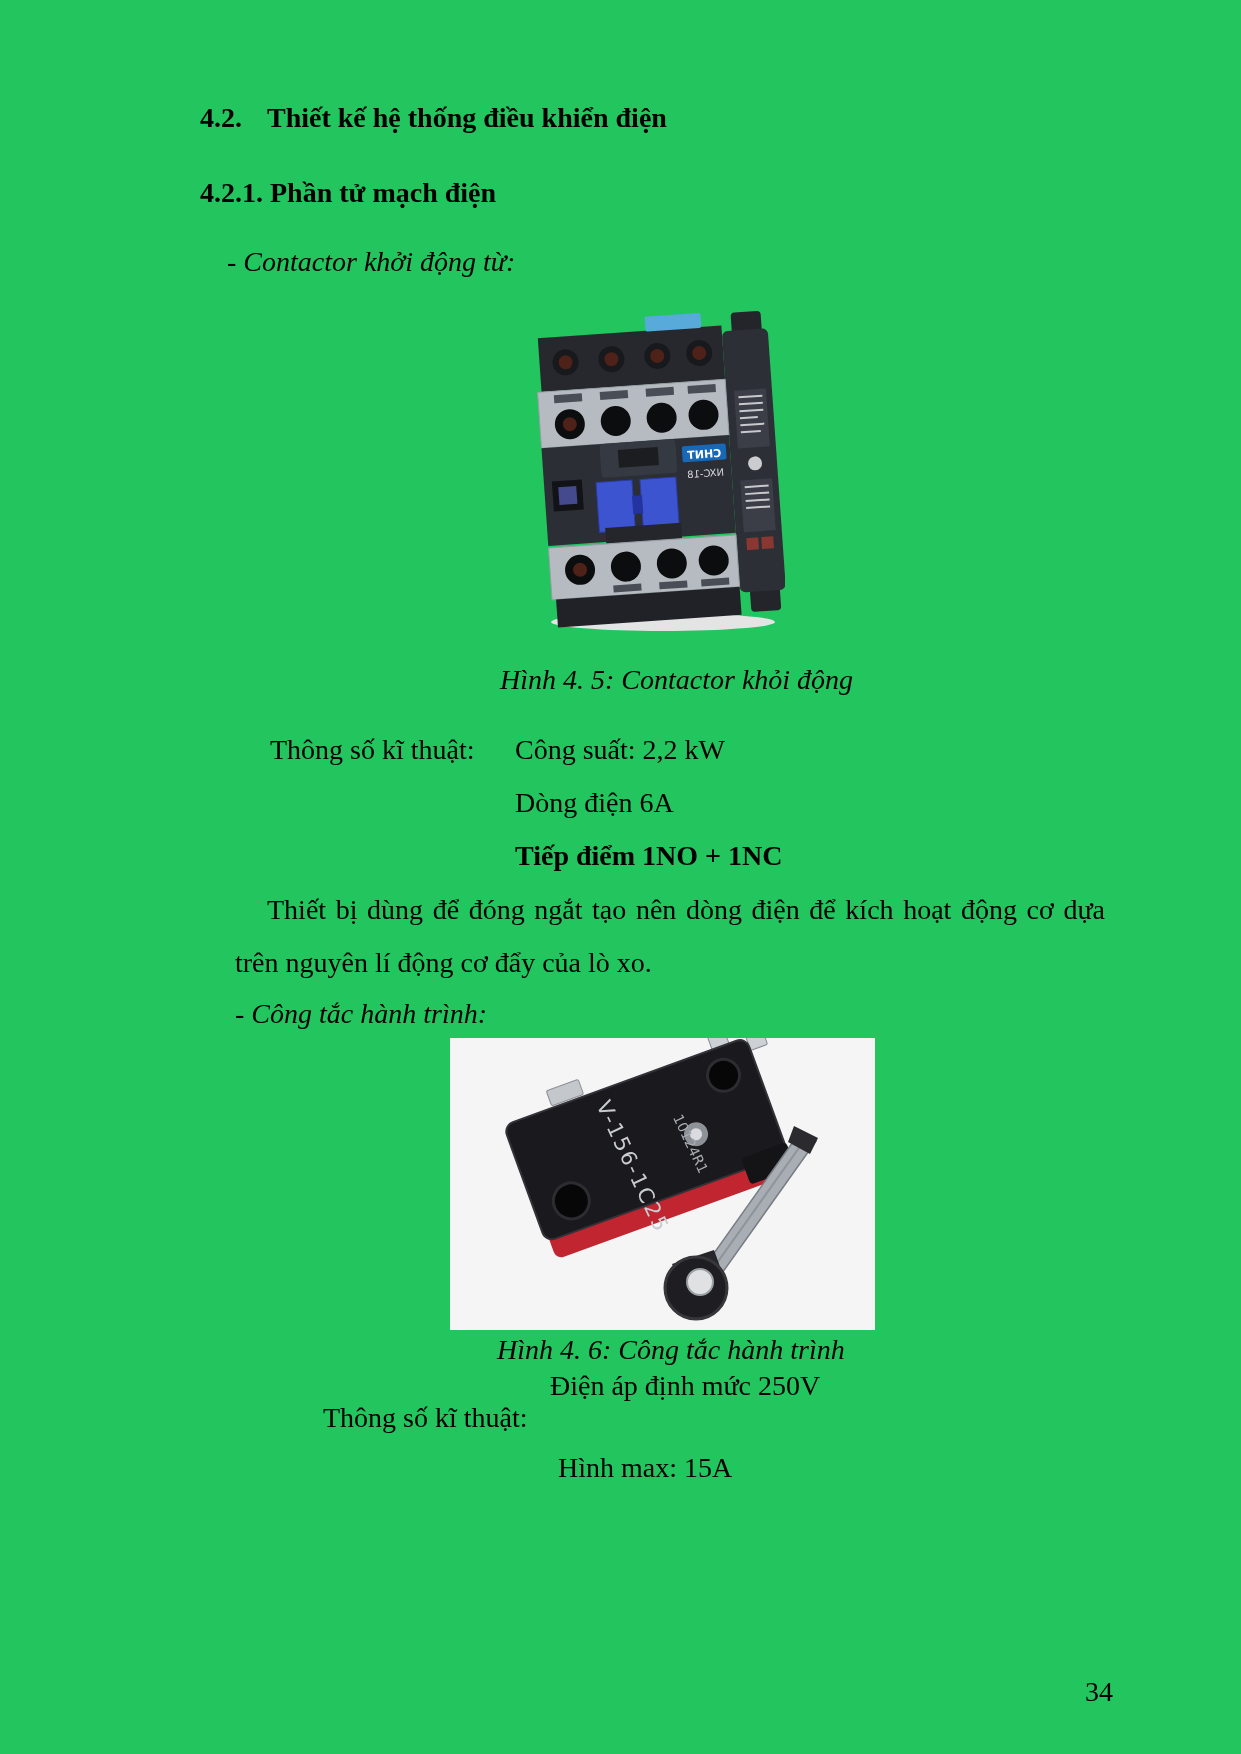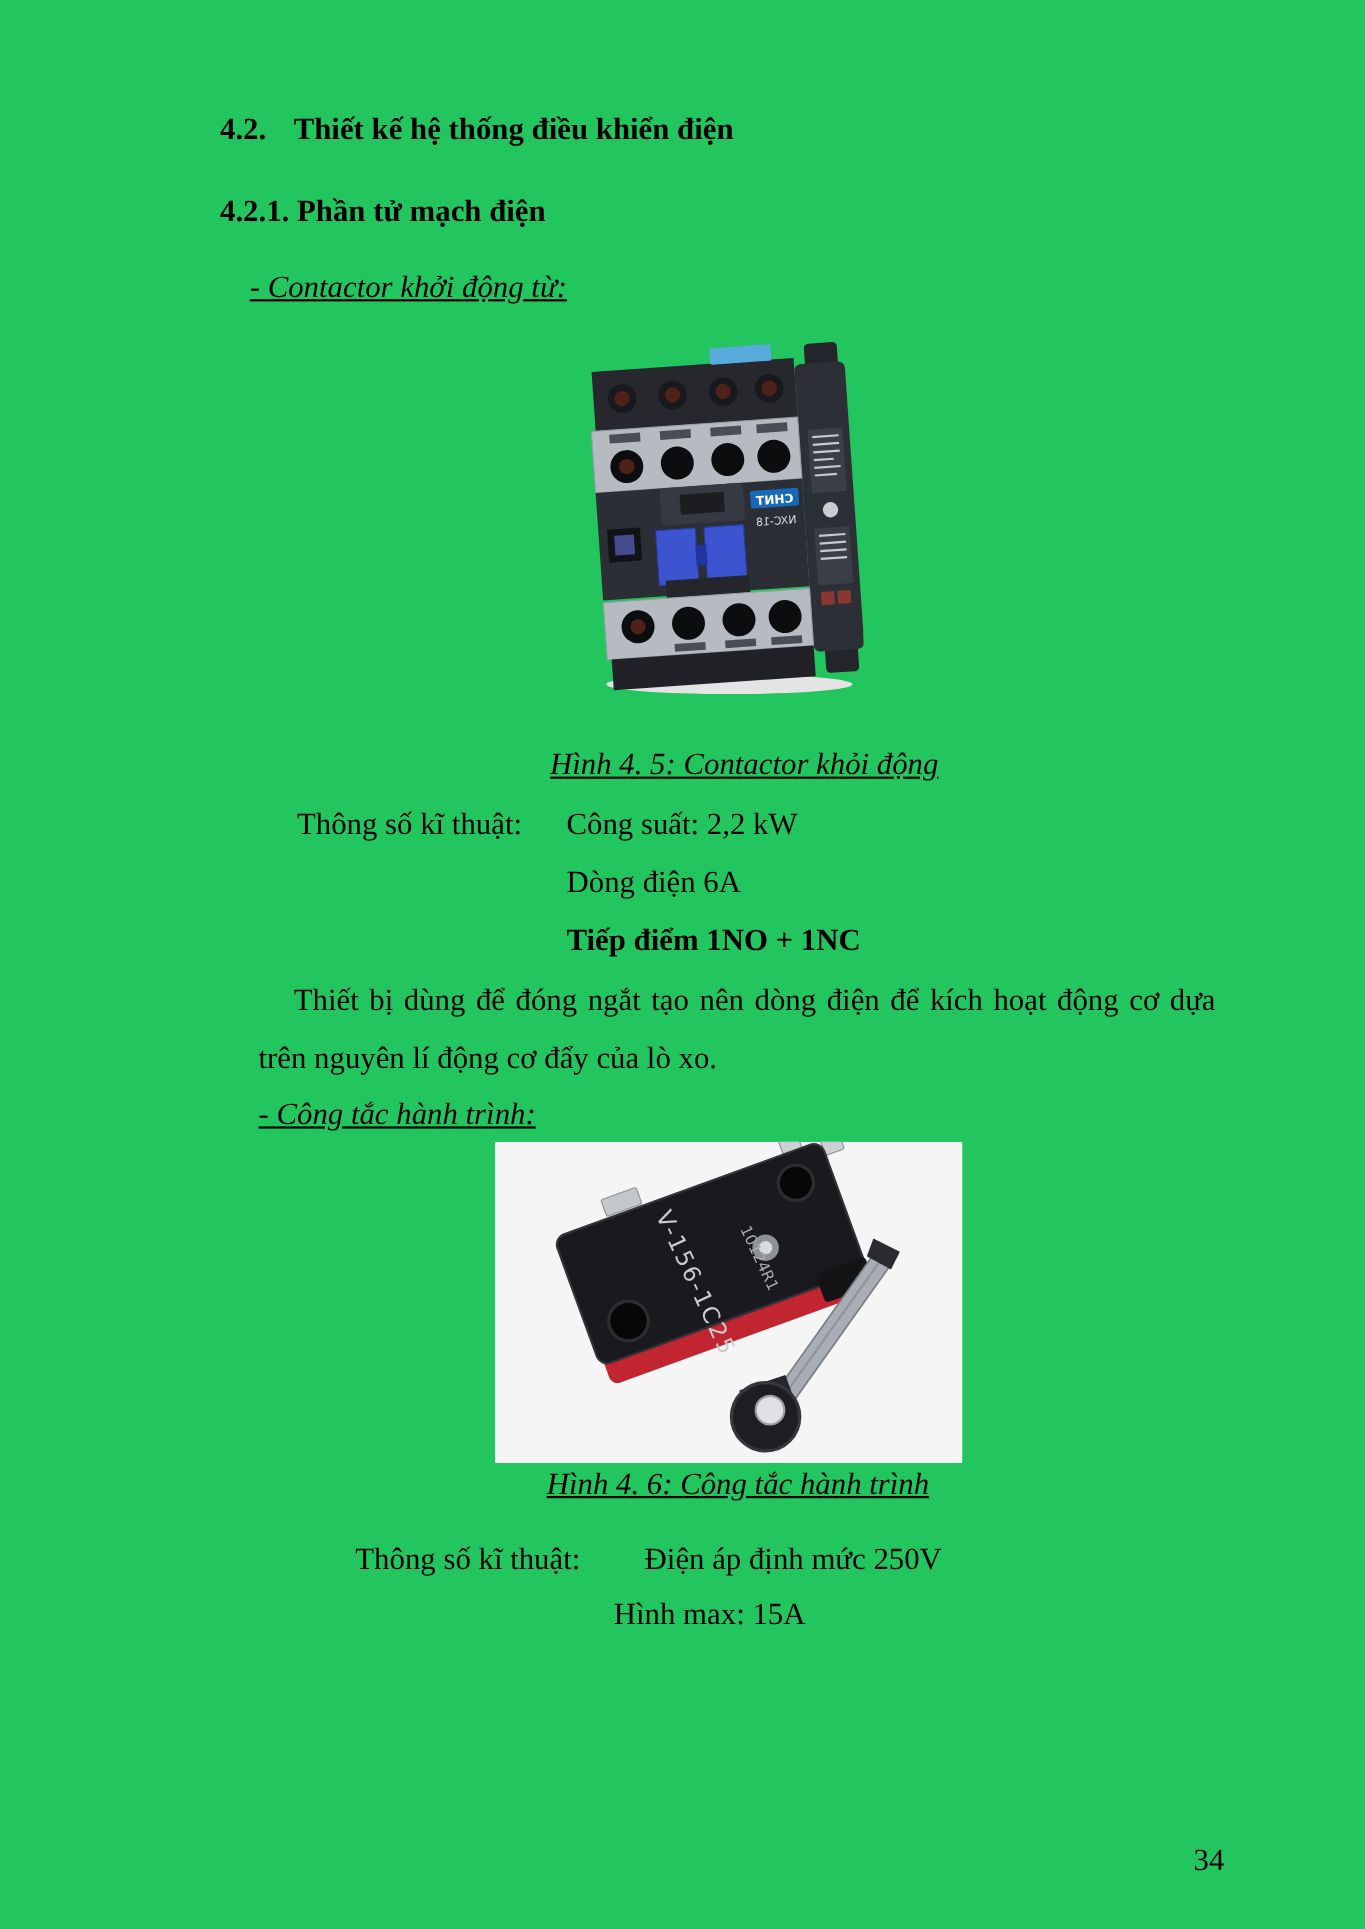--- a/index.html
+++ b/index.html
@@ -7,21 +7,21 @@
     position:relative;
     width:1241px;height:1754px;
     background:#22c55e;
     font-family:"Liberation Serif","DejaVu Serif",serif;
     color:#000;
     font-size:28px;
     overflow:hidden;
   }
   .abs{position:absolute;white-space:nowrap;line-height:1.15;}
   .b{font-weight:bold;}
-  .i{font-style:italic;text-decoration:underline;}
+  .i{font-style:italic;}
   .sec-num{display:inline-block;width:67px;}
   .justify{
     white-space:normal;
     width:838px;
     text-align:justify;
     text-align-last:justify;
   }
   .figure{position:absolute;}
   svg text{font-family:"DejaVu Sans","Liberation Sans",sans-serif;}
 </style>
@@ -125,21 +125,21 @@
             <rect x="208" y="203" width="24" height="2"></rect>
           <rect x="208" y="210" width="24" height="2"></rect>
             <rect x="208" y="217" width="24" height="2"></rect>
         </g>
         <rect x="206" y="248" width="12" height="12" fill="#a03a31" opacity="0.8"></rect>
         <rect x="221" y="248" width="12" height="12" fill="#a03a31" opacity="0.8"></rect>
       </g>
     </g>
   </svg>
 
-  <div class="abs i" style="left:500px;top:680px;">Hình 4. 5: Contactor khỏi động</div>
+  <div class="abs i" style="left:500px;top:664px;">Hình 4. 5: Contactor khỏi động</div>
 
   <div class="abs" style="left:270px;top:734px;">Thông số kĩ thuật:</div>
   <div class="abs" style="left:515px;top:734px;">Công suất: 2,2 kW</div>
   <div class="abs" style="left:515px;top:787px;">Dòng điện 6A</div>
   <div class="abs" style="left:515px;top:840px;font-weight:bold;">Tiếp điểm 1NO + 1NC</div>
 
   <div class="abs" style="left:235px;top:947px;">trên nguyên lí động cơ đẩy của lò xo.</div>
   <div class="abs justify" style="left:267px;top:894px;">Thiết bị dùng để đóng ngắt tạo nên dòng điện để kích hoạt động cơ dựa</div>
 
   <div class="abs i" style="left:235px;top:998px;">- Công tắc hành trình:</div>
@@ -180,18 +180,18 @@
     <g>
       <polygon points="222,226 264,212 272,234 232,248" fill="#27272b"></polygon>
       <circle cx="246" cy="250" r="31" fill="#1e1e22" stroke="#36363b" stroke-width="3"></circle>
       <circle cx="250" cy="244" r="13" fill="#dfe1e3" stroke="#9aa0a5" stroke-width="2"></circle>
     </g>
   </svg>
 
   <div class="abs i" style="left:497px;top:1334px;">Hình 4. 6: Công tắc hành trình</div>
 
   <div class="abs" style="left:323px;top:1402px;">Thông số kĩ thuật:</div>
-  <div class="abs" style="left:550px;top:1402px;margin-left:36px;">Điện áp định mức 250V</div>
+  <div class="abs" style="left:550px;top:1370px;">Điện áp định mức 250V</div>
   <div class="abs" style="left:558px;top:1452px;">Hình max: 15A</div>
 
   <div class="abs" style="left:1085px;top:1676px;">34</div>
 
 </div>
 
 </body></html>

